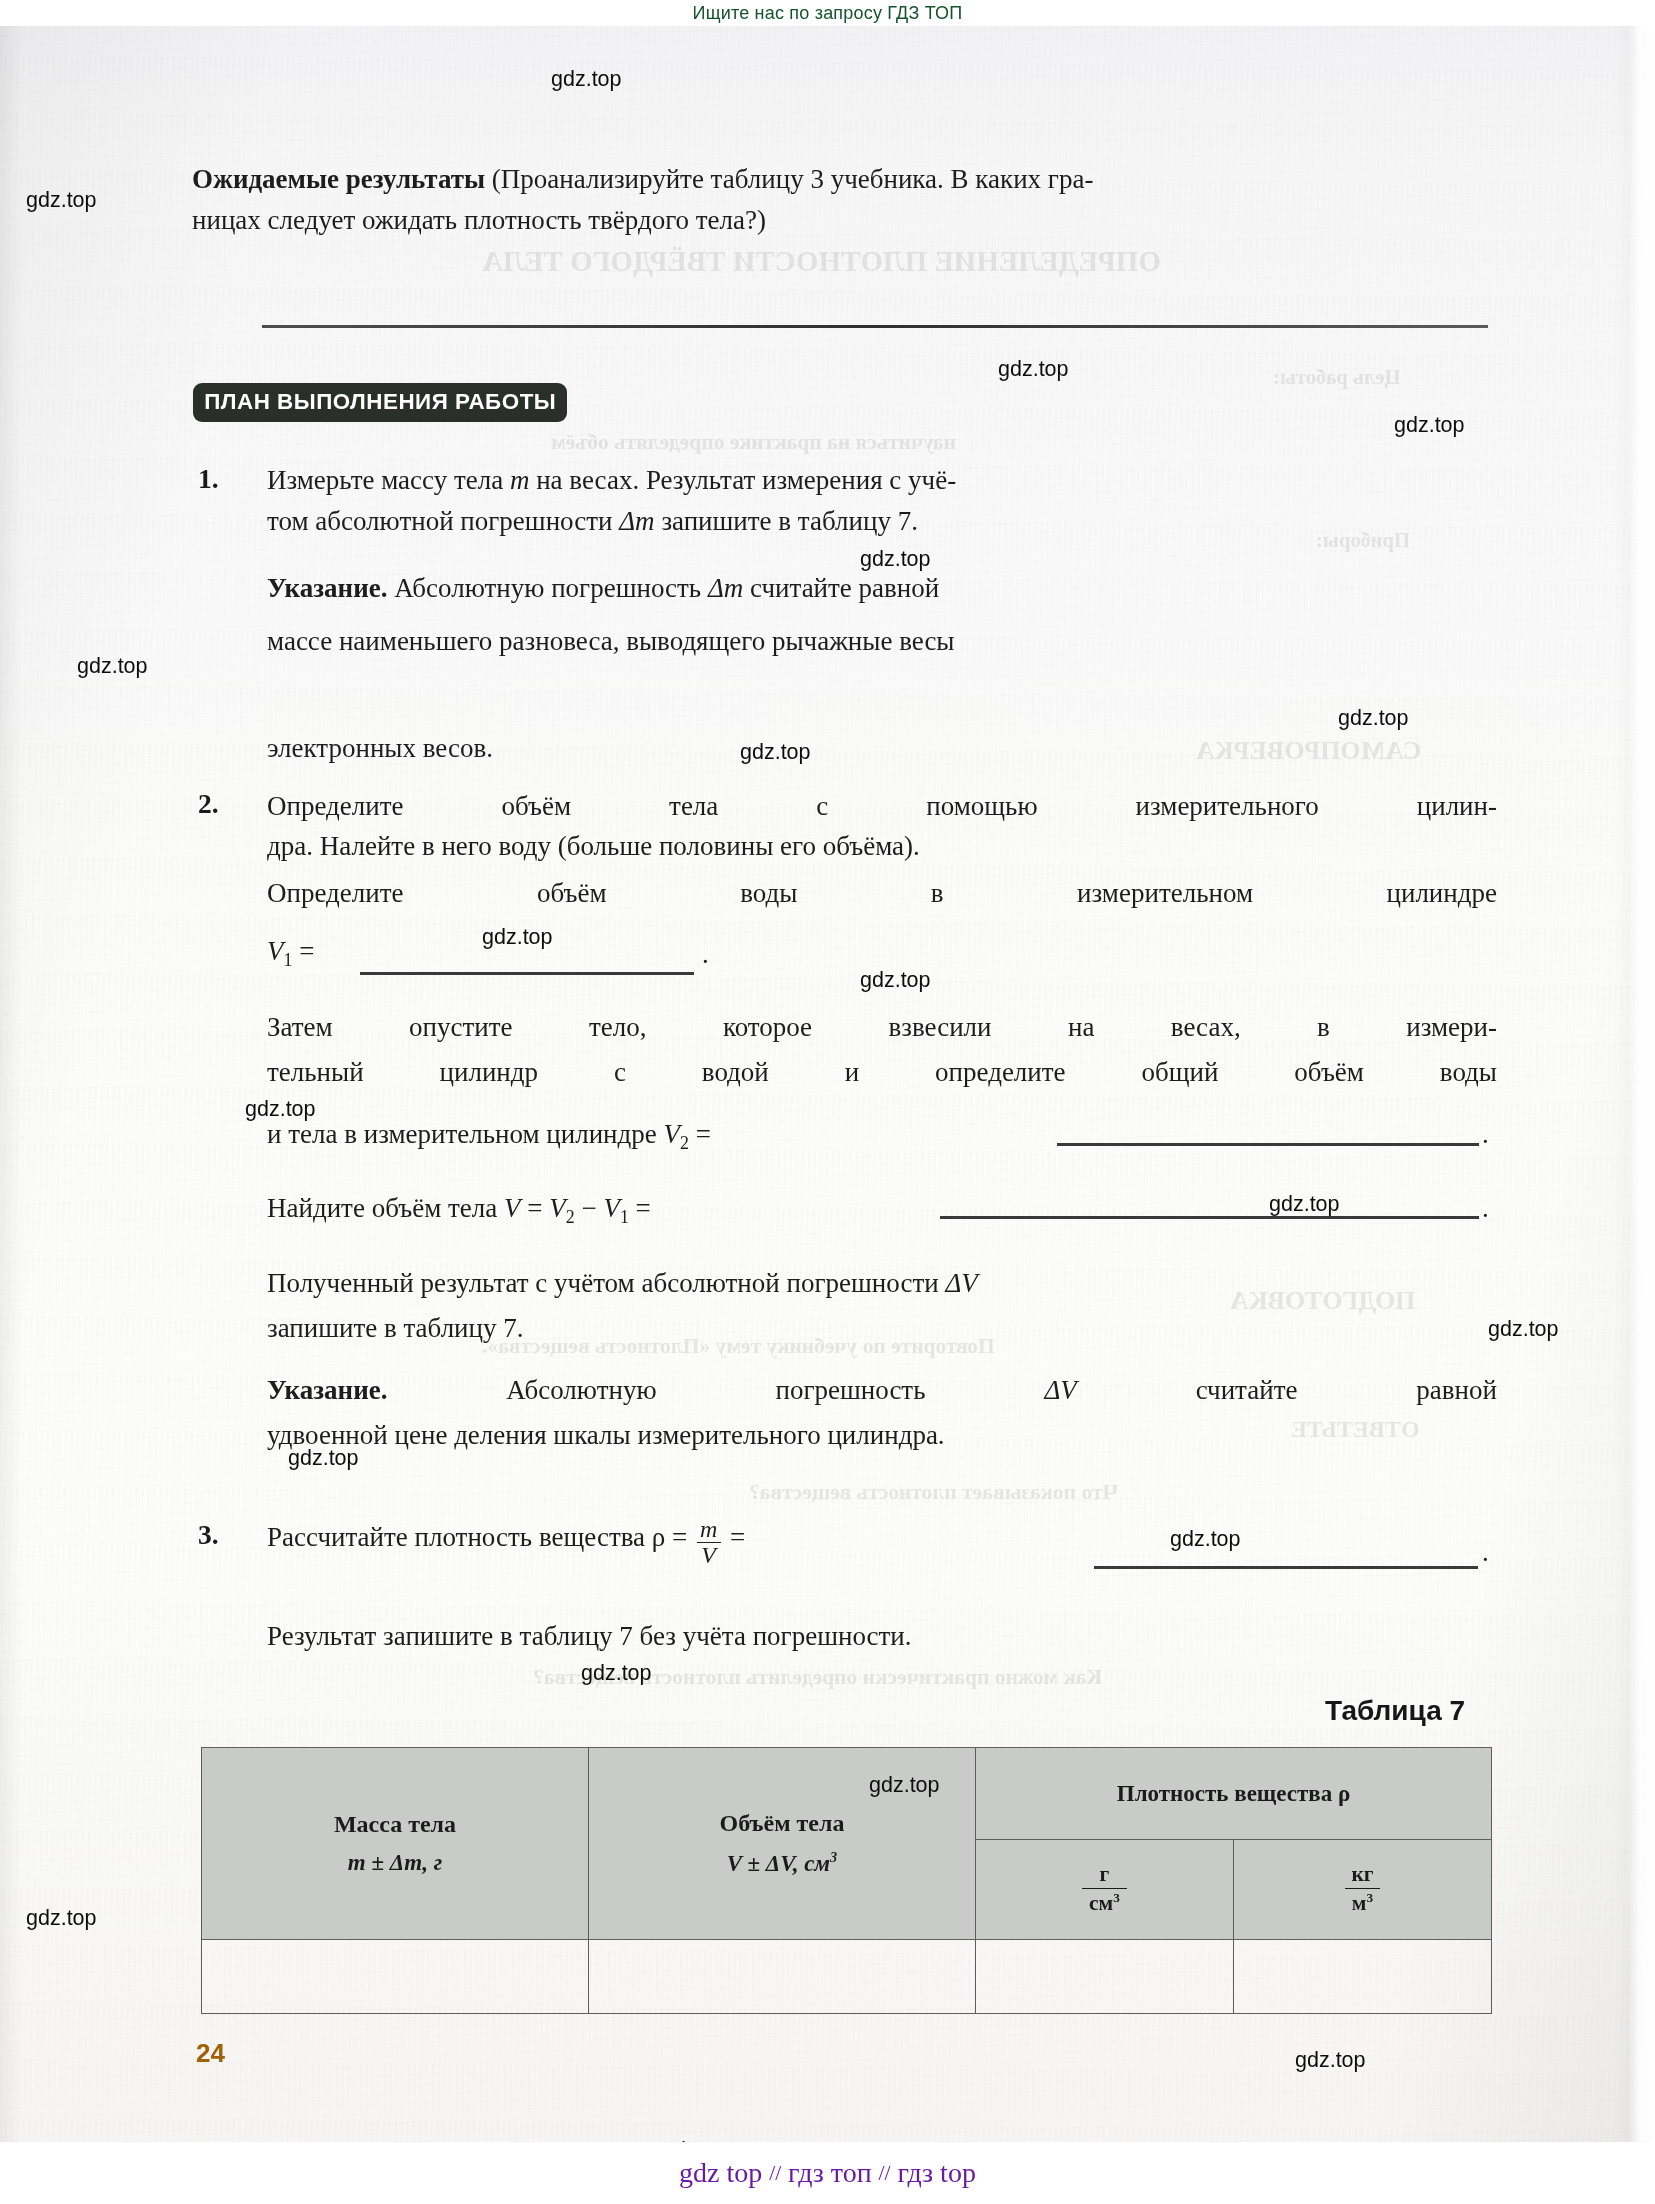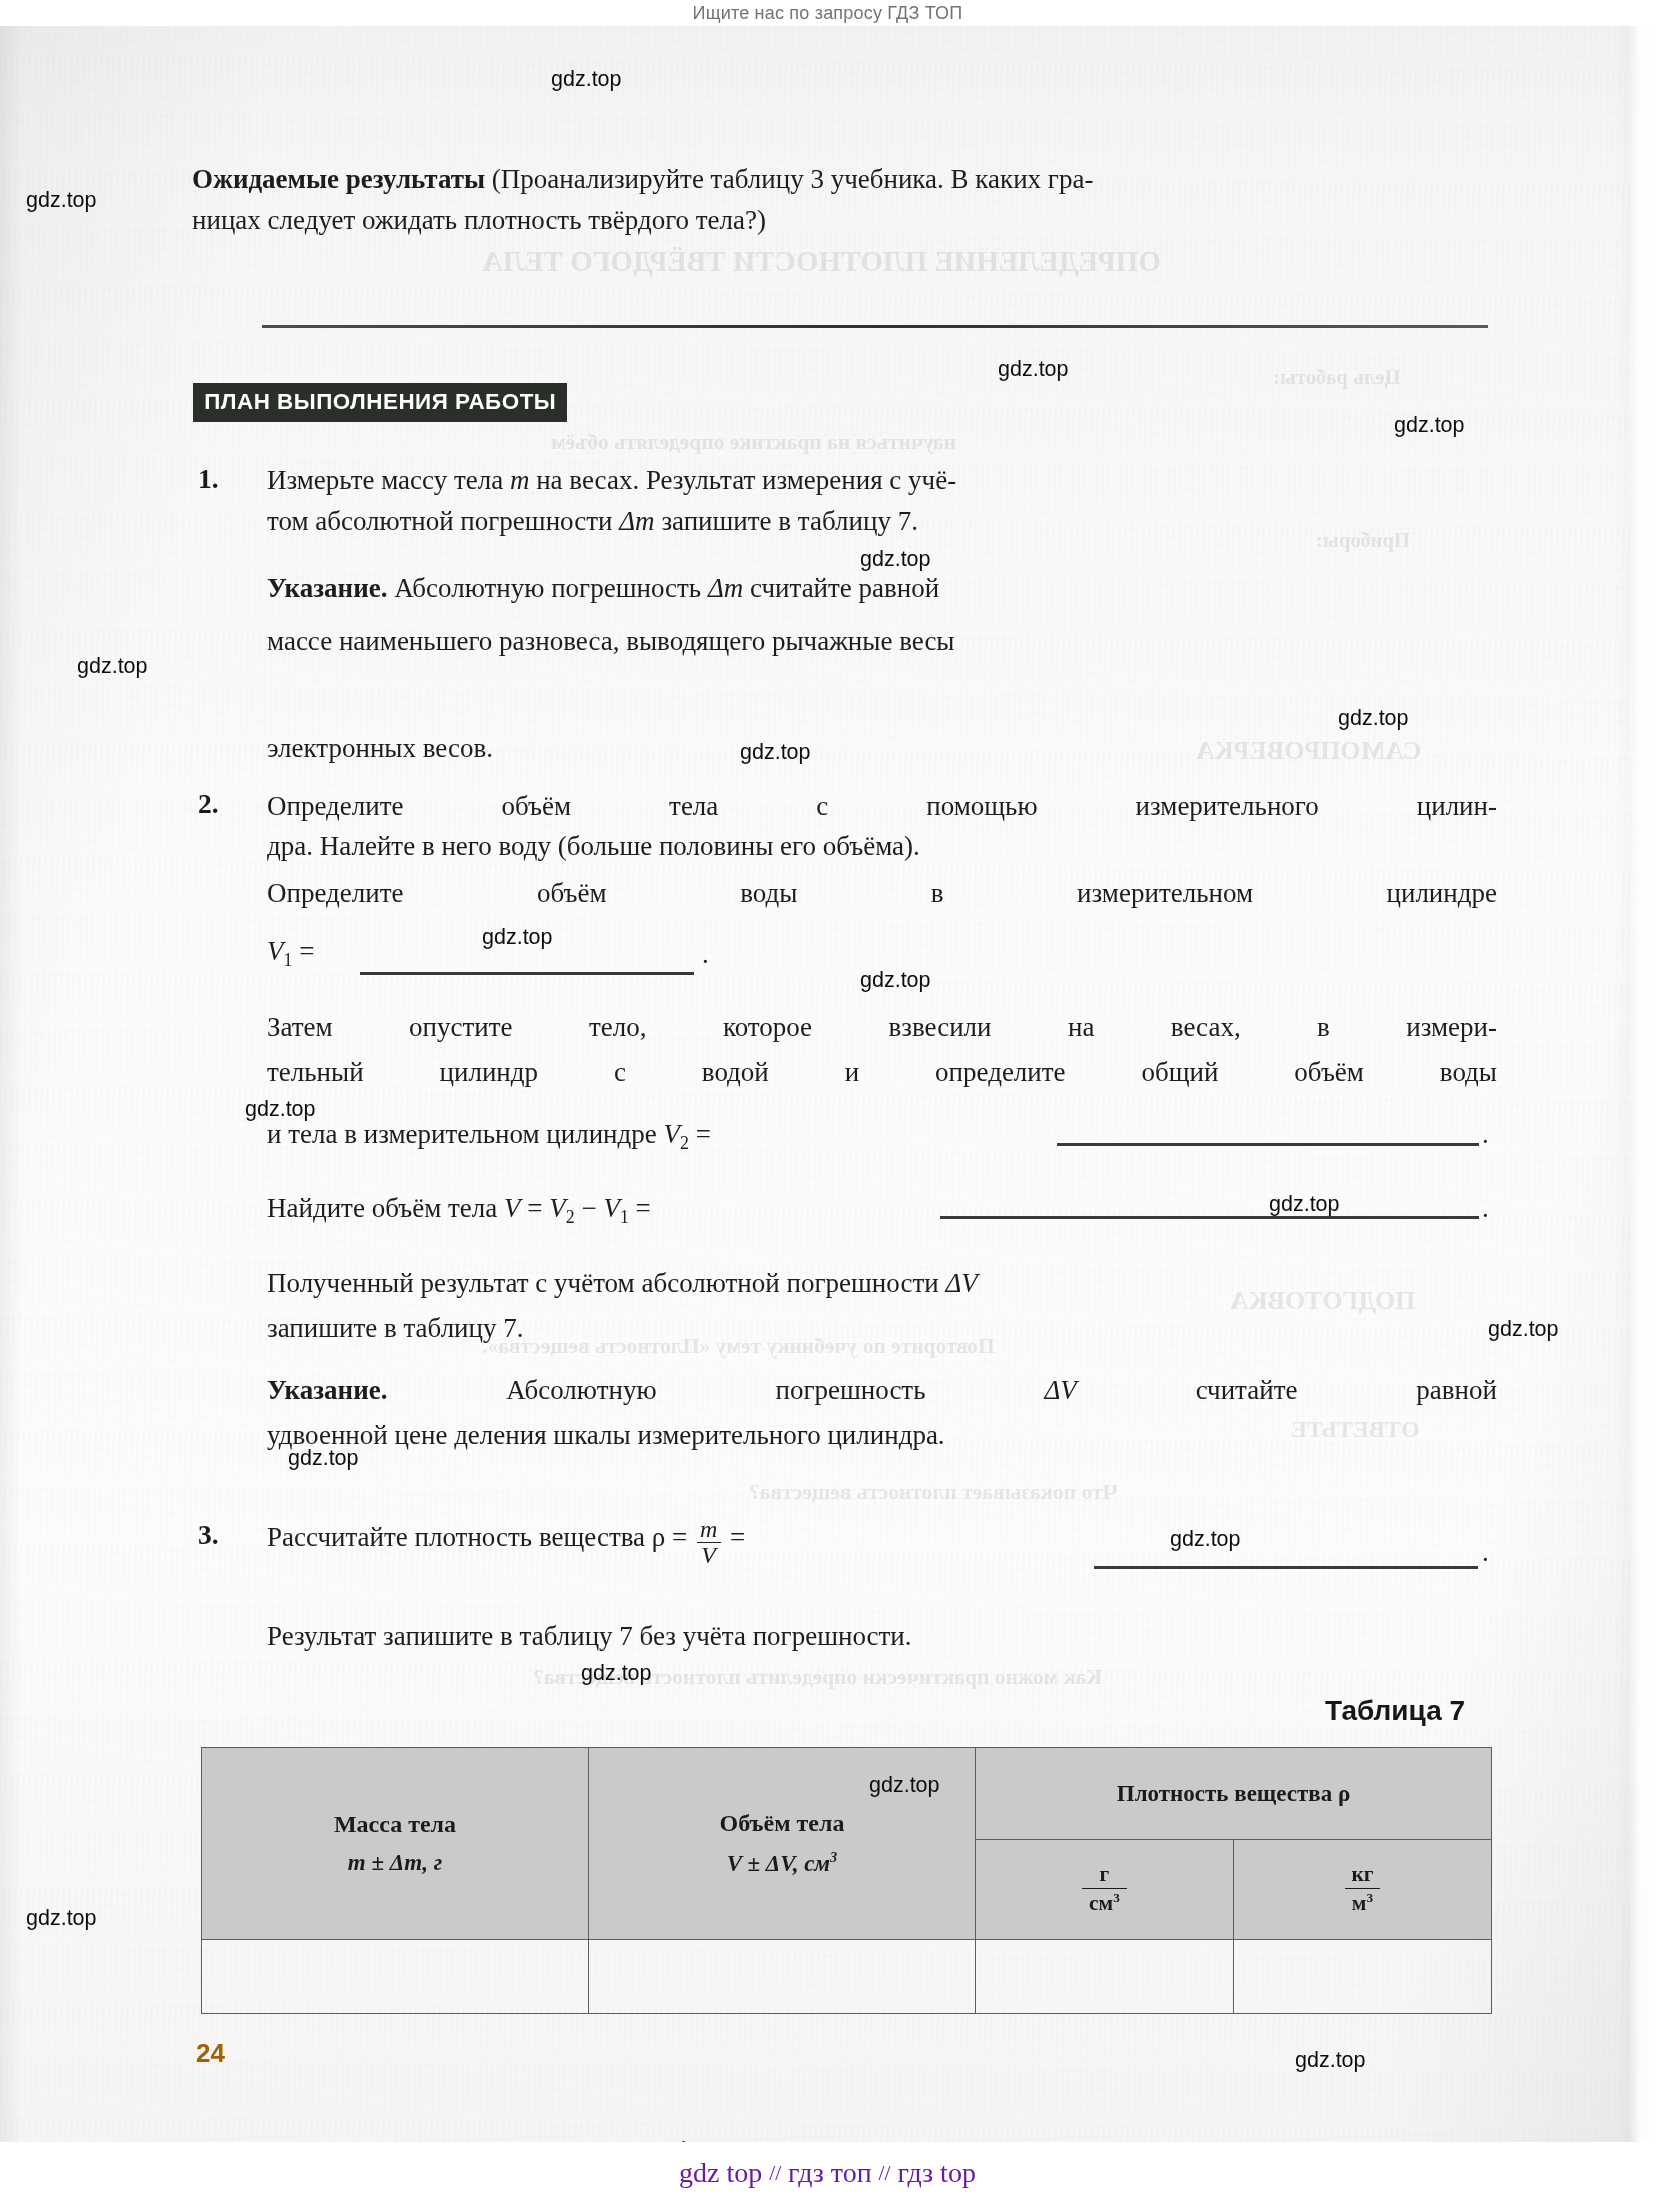--- a/index.html
+++ b/index.html
@@ -18,21 +18,21 @@
     position: absolute;
     top: 0; left: 0;
     width: 1655px;
     height: 26px;
     background: #ffffff;
     display: flex;
     align-items: center;
     justify-content: center;
   }
   .promo-text {
-    color: #737373;
+    color: #14532d;
     font-family: "Liberation Sans", "DejaVu Sans", sans-serif;
     font-size: 18px;
     letter-spacing: 0.2px;
     white-space: nowrap;
   }
 
   
   .scan-sheet {
     position: absolute;
     top: 26px; left: 0;
@@ -110,20 +110,21 @@
   .section-banner {
     position: absolute;
     background: #2b2f2a;
     color: #ffffff;
     font-family: "Liberation Sans", "DejaVu Sans", sans-serif;
     font-weight: bold;
     font-size: 22.4px;
     letter-spacing: 0.5px;
     padding: 6px 11.2px 6.9px 11.2px;
     white-space: nowrap;
+    border-radius: 9px;
   }
 
   
   .marker {
     position: absolute;
     font-weight: bold;
     font-size: 27.5px;
     color: #1a1a1a;
   }
 

